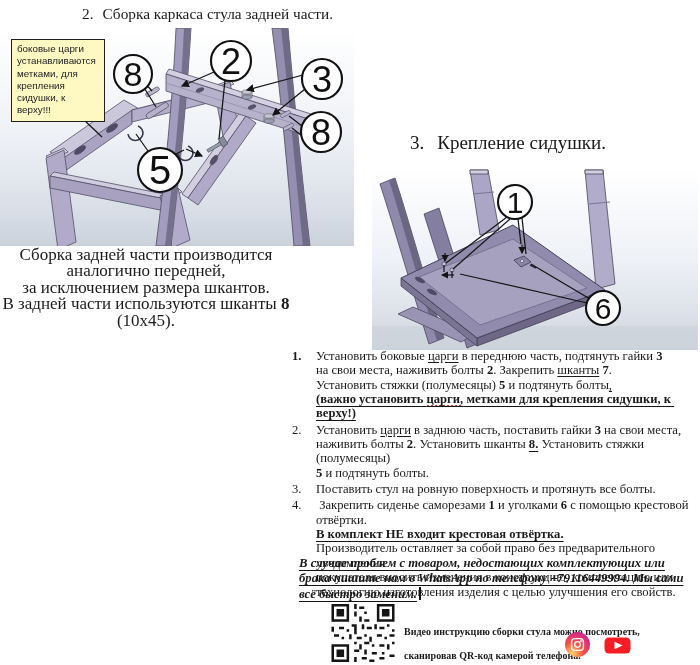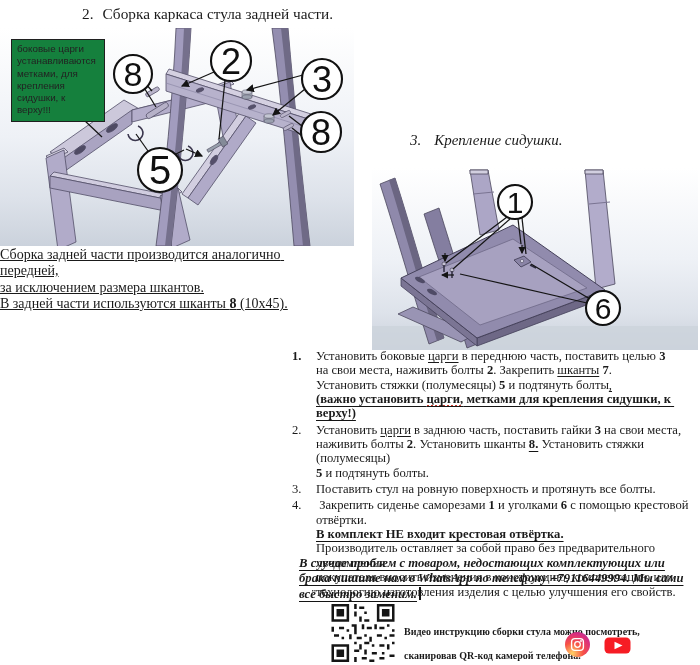--- a/index.html
+++ b/index.html
@@ -11,25 +11,25 @@
   .w{text-decoration-line:underline;text-decoration-style:wavy;text-decoration-color:#d23b2e;
      text-decoration-thickness:1px;text-underline-offset:2px;text-decoration:underline;}
   .bu{font-weight:bold;text-decoration-line:underline;text-decoration-color:#141414;
       text-decoration-thickness:1.2px;text-underline-offset:2.5px;}
   .bu.w{text-decoration-style:solid;text-decoration-color:#141414;
       background-image:repeating-linear-gradient(90deg,#d23b2e 0 2px,rgba(0,0,0,0) 2px 4px);
       background-size:100% 1.2px;background-repeat:no-repeat;background-position:0 100%;margin-top:39px;}
   .ln{display:block;}
   #main-title{left:82px;top:5px;font-size:15.3px;white-space:nowrap;}
   #main-title .no{margin-right:9px;}
-  #note-box{left:11px;top:39px;width:83px;border:1.6px solid #1f1f1f;background:#15803d;
+  #note-box{left:11px;top:39px;width:83px;border:1.6px solid #1f1f1f;background:#fef9c3;
             padding:3px 4px 4px 5px;font-family:"Liberation Sans", sans-serif;
             font-size:9.8px;line-height:12.3px;color:#222;}
-  #caption{left:0px;top:247px;width:292px;text-align:left;font-size:14px;line-height:16.4px;text-decoration:underline;}
-  #sec3-title{left:410px;top:132px;font-size:15px;white-space:nowrap;font-style:italic;}
+  #caption{left:0px;top:247px;width:292px;text-align:center;font-size:17px;line-height:16.4px;}
+  #sec3-title{left:410px;top:132px;font-size:19px;white-space:nowrap;}
   #sec3-title .no{margin-right:13px;}
   #steps{left:292px;top:349px;width:406px;font-size:12.6px;line-height:14.35px;}
   .step{display:flex;margin-bottom:2px;}
   .step .mk{width:24px;flex:none;}
   #contact{left:299px;top:556px;width:402px;font-size:12.7px;line-height:15.4px;font-style:italic;}
   .cursor{display:inline-block;width:2px;height:13px;background:#111;margin-left:2px;vertical-align:-2px;}
   #video-text{left:404px;top:620px;width:292px;font-size:10px;line-height:24px;font-weight:bold;}
   svg text.balloon-num{font-family:"Liberation Sans", sans-serif;fill:#101010;text-anchor:middle;}
 </style>
 </head>
@@ -232,21 +232,21 @@
       <text class="balloon-num" x="143" y="45" font-size="30">1</text>
       <circle cx="231" cy="140" r="17" fill="#fff" stroke="#111" stroke-width="2.1"></circle>
       <text class="balloon-num" x="231" y="151" font-size="30">6</text>
     </g>
   </svg>
 
   <div id="steps" class="abs">
     <div class="step">
       <span class="mk b">1.</span>
       <span>
-        <span class="ln"><span class="sg">Установить боковые </span><span class="sg w">царги</span><span class="sg"> в переднюю часть, поставить целью </span><span class="sg b">3</span></span>
+        <span class="ln"><span class="sg">Установить боковые </span><span class="sg w">царги</span><span class="sg"> в переднюю часть, подтянуть гайки </span><span class="sg b">3</span></span>
         <span class="ln"><span class="sg">на свои места, наживить болты </span><span class="sg b">2</span><span class="sg">. Закрепить </span><span class="sg w">шканты</span><span class="sg"> </span><span class="sg b">7</span><span class="sg">.</span></span>
         <span class="ln"><span class="sg">Установить стяжки (полумесяцы) </span><span class="sg b">5</span><span class="sg"> и подтянуть болты</span><span class="sg w">,</span></span>
         <span class="ln"><span class="sg bu">(важно установить </span><span class="sg bu w">царги,</span><span class="sg bu"> метками для крепления сидушки, к верху!)</span></span>
       </span>
     </div>
     <div class="step">
       <span class="mk">2.</span>
       <span>
         <span class="ln"><span class="sg">Установить </span><span class="sg w">царги</span><span class="sg"> в заднюю часть, поставить гайки </span><span class="sg b">3</span><span class="sg"> на свои места,</span></span>
         <span class="ln"><span class="sg">наживить болты </span><span class="sg b">2</span><span class="sg">. Установить шканты </span><span class="sg bu">8.</span><span class="sg"> Установить стяжки (полумесяцы)</span></span>

